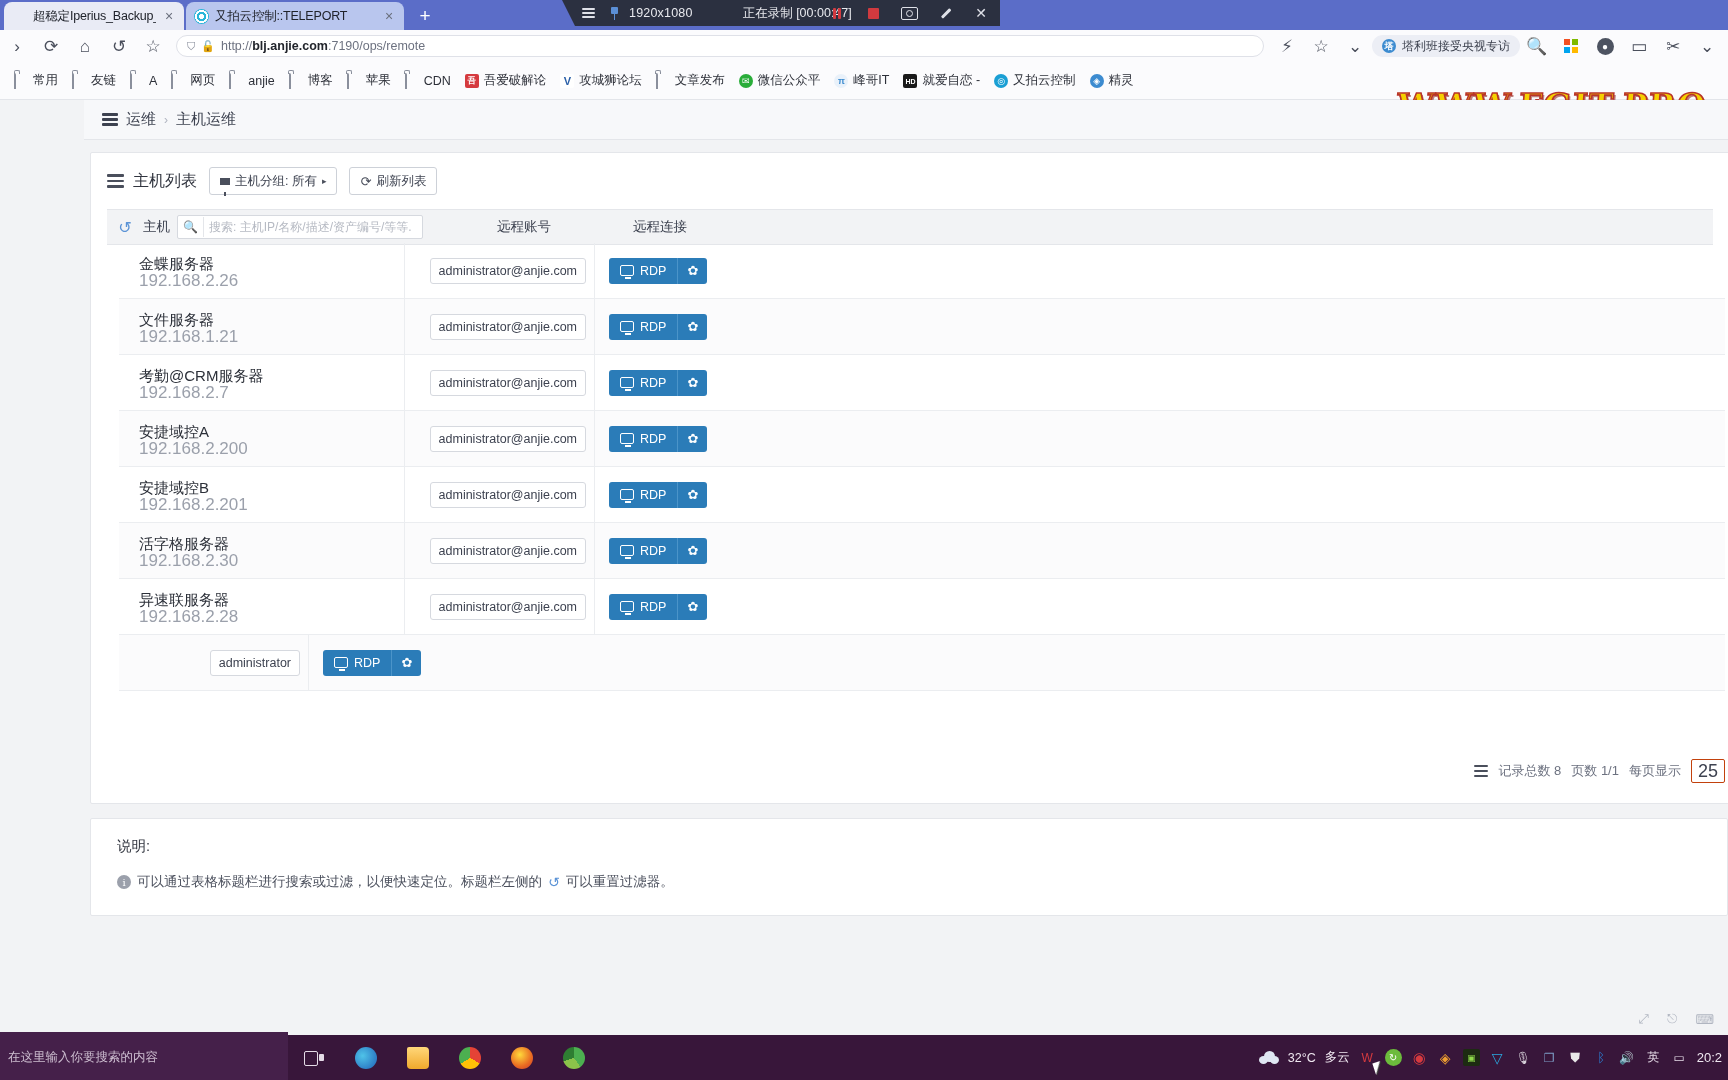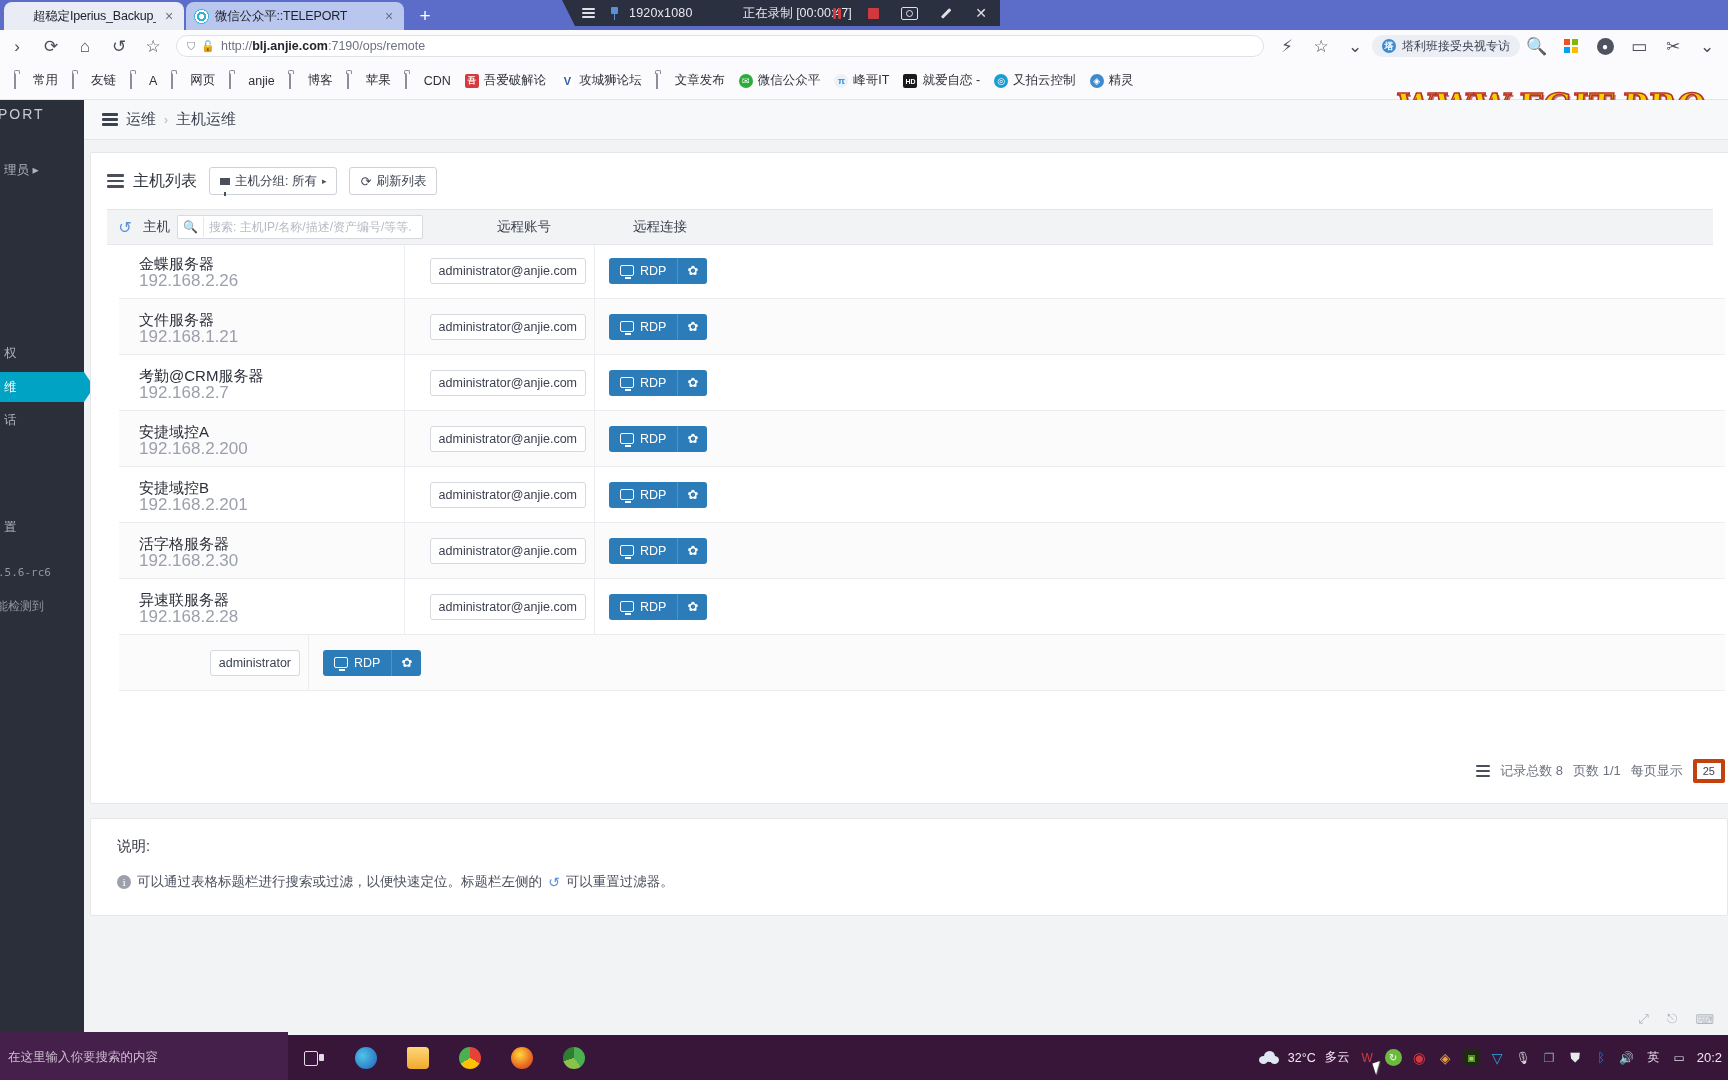--- a/index.html
+++ b/index.html
@@ -142,22 +142,22 @@
   .btn-group{display:flex;}
   .btn-rdp{background:#2b7cb8;color:#fff;height:26px;border-radius:3px 0 0 3px;display:flex;align-items:center;
       gap:6px;padding:0 11px;font-size:12.5px;box-sizing:border-box;}
   .btn-gear{background:#2b7cb8;color:#fff;height:26px;width:30px;border-radius:0 3px 3px 0;display:flex;
       align-items:center;justify-content:center;font-size:13px;border-left:1px solid #4b94c9;box-sizing:border-box;}
   .monitor{width:14px;height:11px;border:1.6px solid #fff;border-radius:2px;position:relative;box-sizing:border-box;}
   .monitor:after{content:"";position:absolute;left:4px;top:11px;width:6px;height:1.6px;background:#fff;}
   
   #pagination{position:absolute;right:0px;top:606px;display:flex;align-items:center;gap:10px;
       font-size:13px;color:#6d7280;white-space:nowrap;padding-right:4px;}
-  #pagesize-box{border:4px solid #c2410c;border-radius:2px;height:24px;display:flex;align-items:center;
-      padding:0 6px;font-size:11px;color:#3d4250;background:#fff;box-sizing:border-box;}
+  #pagesize-box{border:1px solid #c2410c;border-radius:2px;height:24px;display:flex;align-items:center;
+      padding:0 6px;font-size:18px;color:#3d4250;background:#fff;box-sizing:border-box;}
   
   #notes{position:absolute;left:6px;top:718px;width:1638px;height:98px;background:#fff;
       border:1px solid #e4e6ea;border-radius:2px;padding:18px 0 0 26px;box-sizing:border-box;}
   #notes-title{font-size:14.5px;color:#31353f;}
   #notes-line{margin-top:17px;display:flex;align-items:center;gap:6px;font-size:13.5px;color:#4a4f5c;}
   .info-circ{width:14px;height:14px;border-radius:50%;background:#9ba0ab;color:#fff;font-size:10px;
       display:flex;align-items:center;justify-content:center;font-family:"DejaVu Serif",serif;}
   .undo-gl{color:#5b93d6;font-size:14px;}
   
   #page-status{position:absolute;right:14px;bottom:8px;display:flex;align-items:center;gap:18px;color:#b0b5c0;font-size:13px;}
@@ -189,21 +189,21 @@
 <div id="browser-chrome">
 
   <div id="tabstrip">
     <div class="tab inactive">
       <span class="tab-favicon"></span>
       <span class="tab-title">超稳定Iperius_Backup_备份工</span>
       <span class="tab-close">×</span>
     </div>
     <div class="tab active">
       <span class="tab-favicon tab-fav-teleport"></span>
-      <span class="tab-title">微信公众平::TELEPORT</span>
+      <span class="tab-title">又拍云控制::TELEPORT</span>
       <span class="tab-close">×</span>
     </div>
     <div id="new-tab">+</div>
 
     <div id="rec-widget">
       <span class="slant"></span>
       <span class="rec-ico">
         <span class="hamb">
             <i></i>
             <i></i>
@@ -357,33 +357,20 @@
         </span>
         <span>精灵</span>
       </span>
   </div>
 </div>
 
 <div id="watermark">WWW.FGIT.PRO</div>
 
 <div id="page">
 
-  <div id="sidebar">
-    <div class="sb-logo">PORT</div>
-    <div class="sb-item" style="top:55px">理员 ▸</div>
-    <div class="sb-item" style="top:120px"></div>
-    <div class="sb-item" style="top:165px"></div>
-    <div class="sb-item" style="top:238px">权</div>
-    <div class="sb-item active" style="top:272px">维</div>
-    <div class="sb-item" style="top:305px">话</div>
-    <div class="sb-item" style="top:360px"></div>
-    <div class="sb-item" style="top:412px">置</div>
-    <div id="sb-ver">.5.6-rc6</div>
-    <div id="sb-ver2">能检测到</div>
-  </div>
 
   <div id="content">
 
     <div id="breadcrumb">
       <span class="bc-icon">
           <i></i>
           <i></i>
           <i></i>
         </span>
       <span>运维</span>

